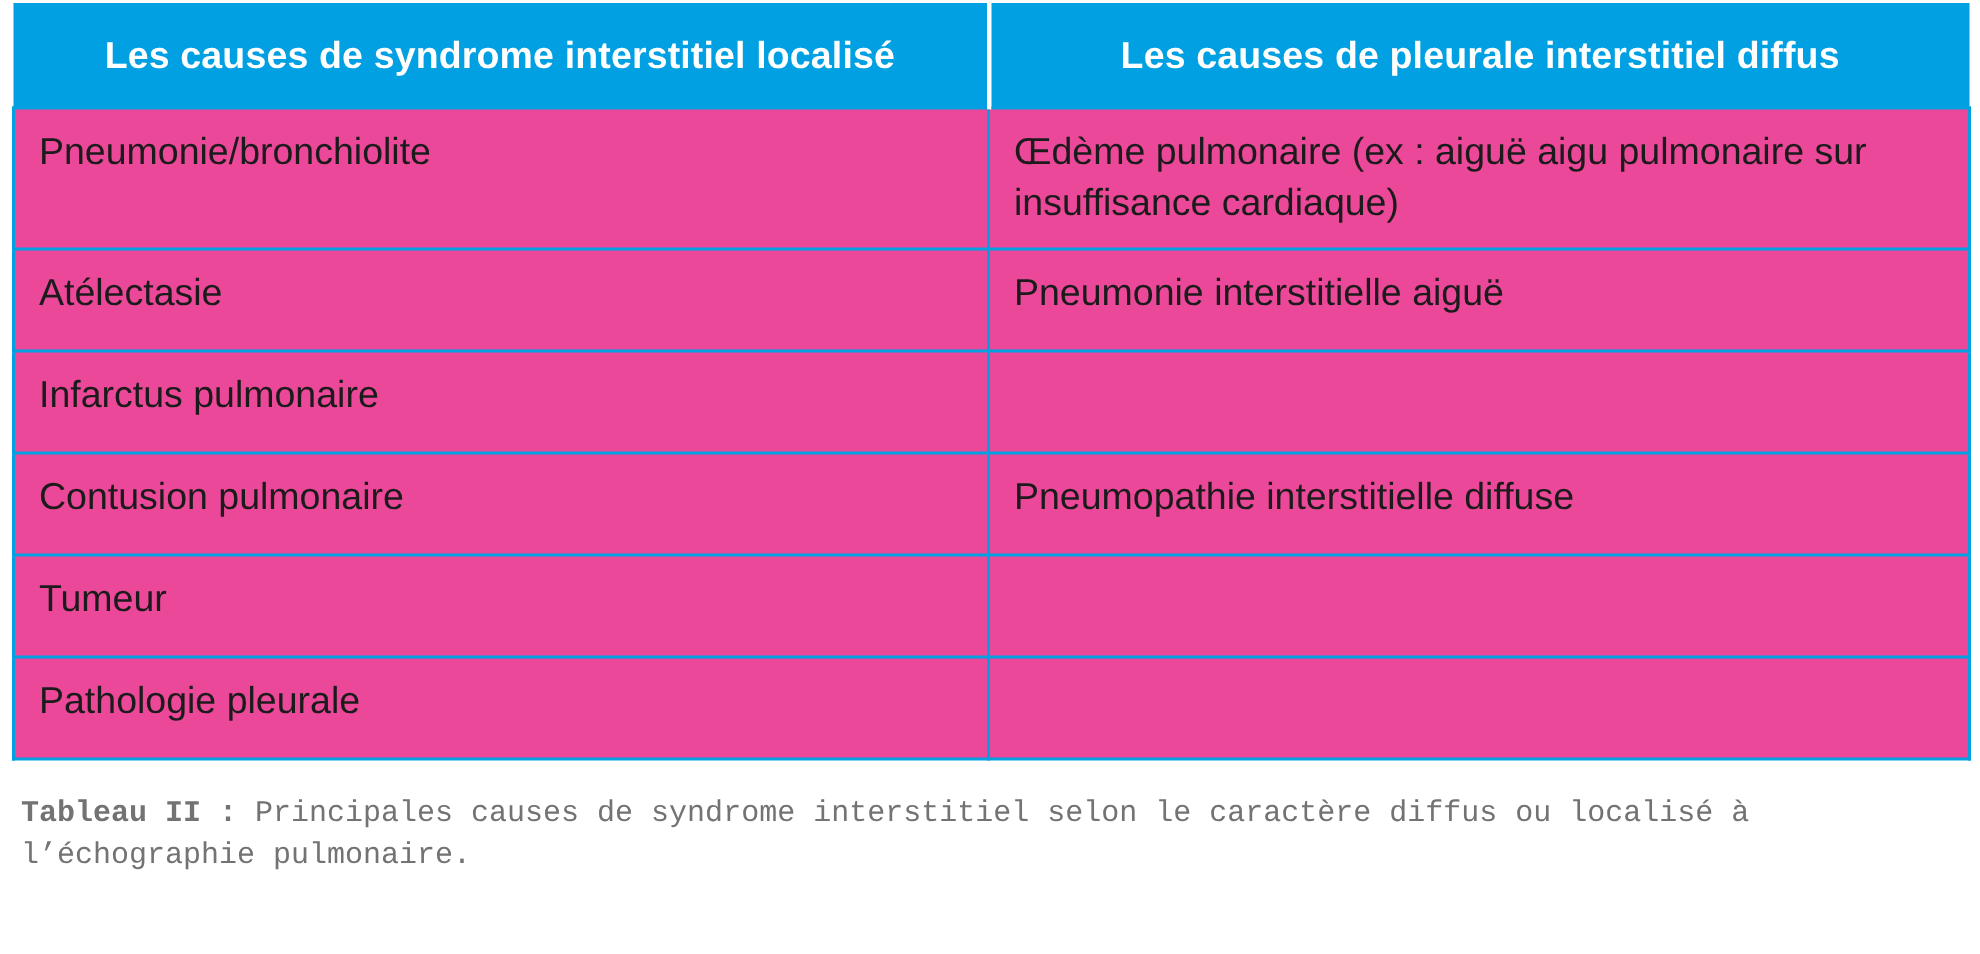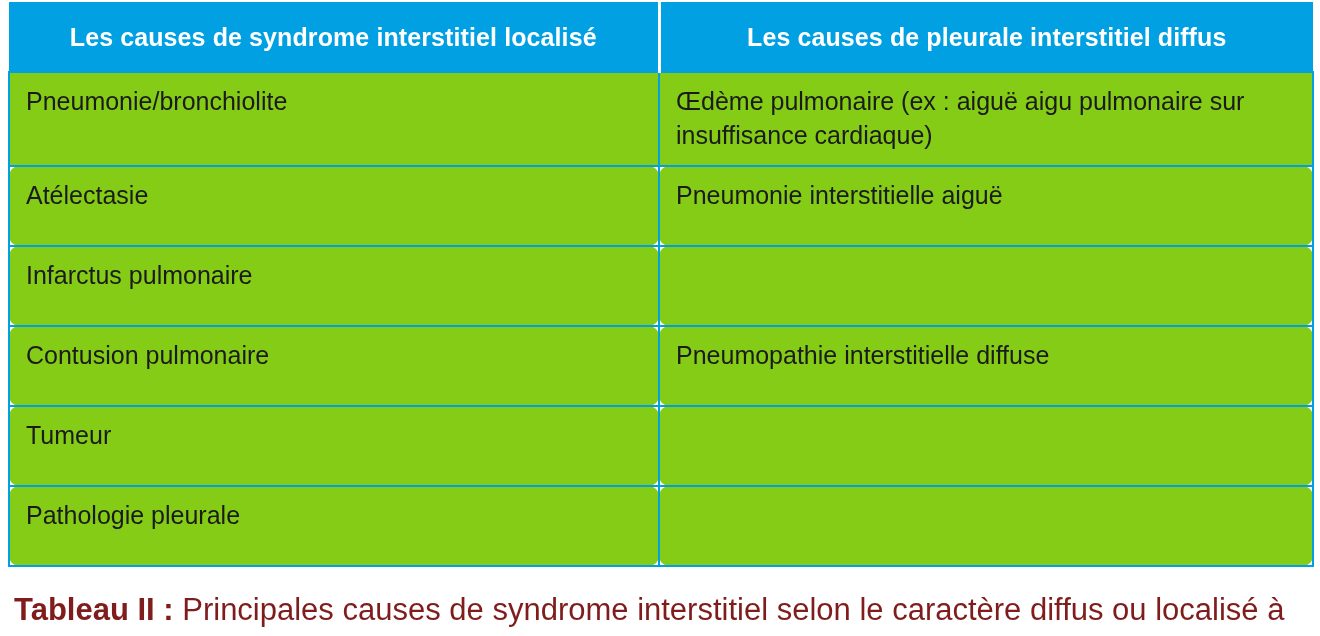--- a/index.html
+++ b/index.html
@@ -53,42 +53,42 @@
   }
 
   .tbl tbody td {
     font-size: 25px;
     color: #1b1b1b;
     vertical-align: top;
     padding: 12px 32px 10px 16px;
     border: 2px solid #00a0e2;
     line-height: 1.34;
     box-sizing: border-box;
-    background: #84cc16;
+    background: #ec4899;
     margin-left: 40px;
   }
 
   .tbl tbody tr td.cell-empty {
     color: transparent;
   }
 
   .tbl tbody tr.row-tall td {
     height: 94px;
   }
   .tbl tbody tr.row-std td {
-    height: 80px;
-    border-radius: 10px;
+    height: 68px;
   }
 
   .caption {
     margin-top: 22px;
-    font-size: 31px;
+    font-size: 20px;
     line-height: 1.38;
-    color: #7f1d1d;
+    color: #737373;
     padding: 0 6px;
+    font-family: Liberation Mono, monospace;
   }
   .caption .cap-label {
     font-weight: bold;
   }
 </style>
 </head>
 <body>
 
 <div class="page">
 

